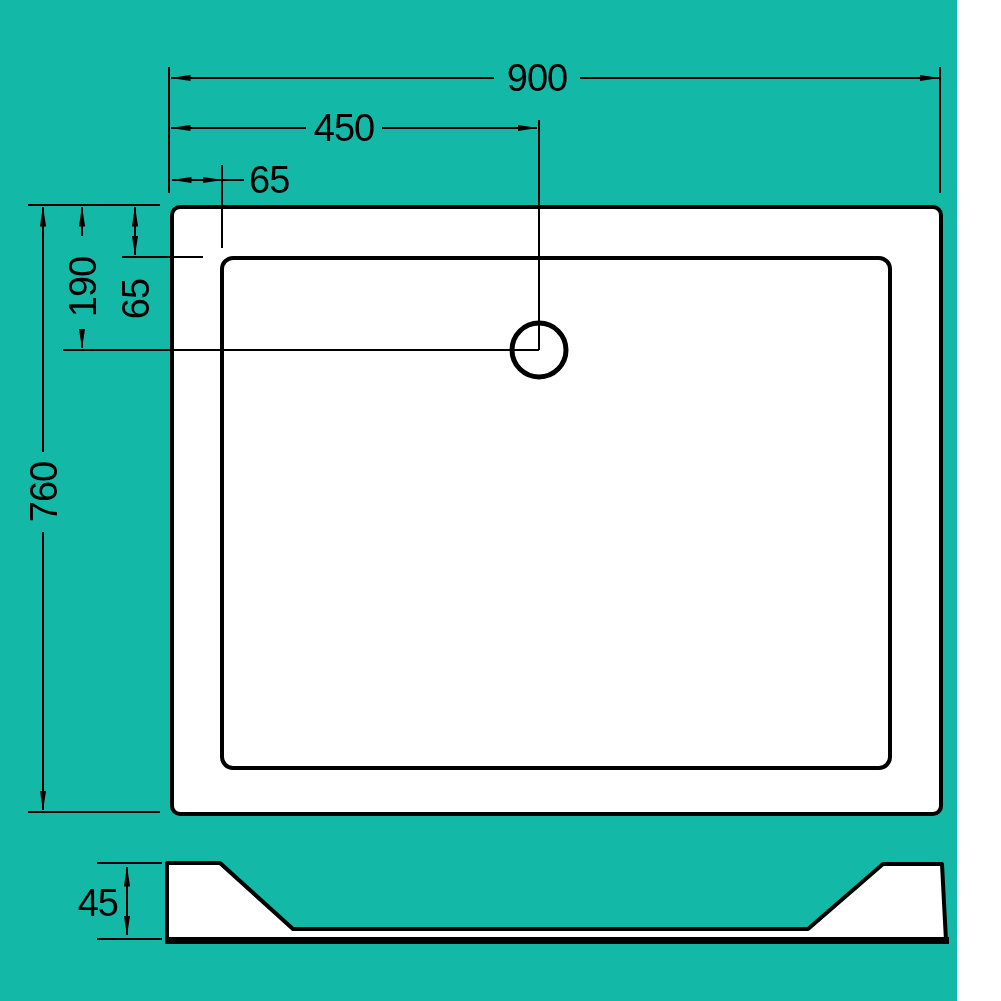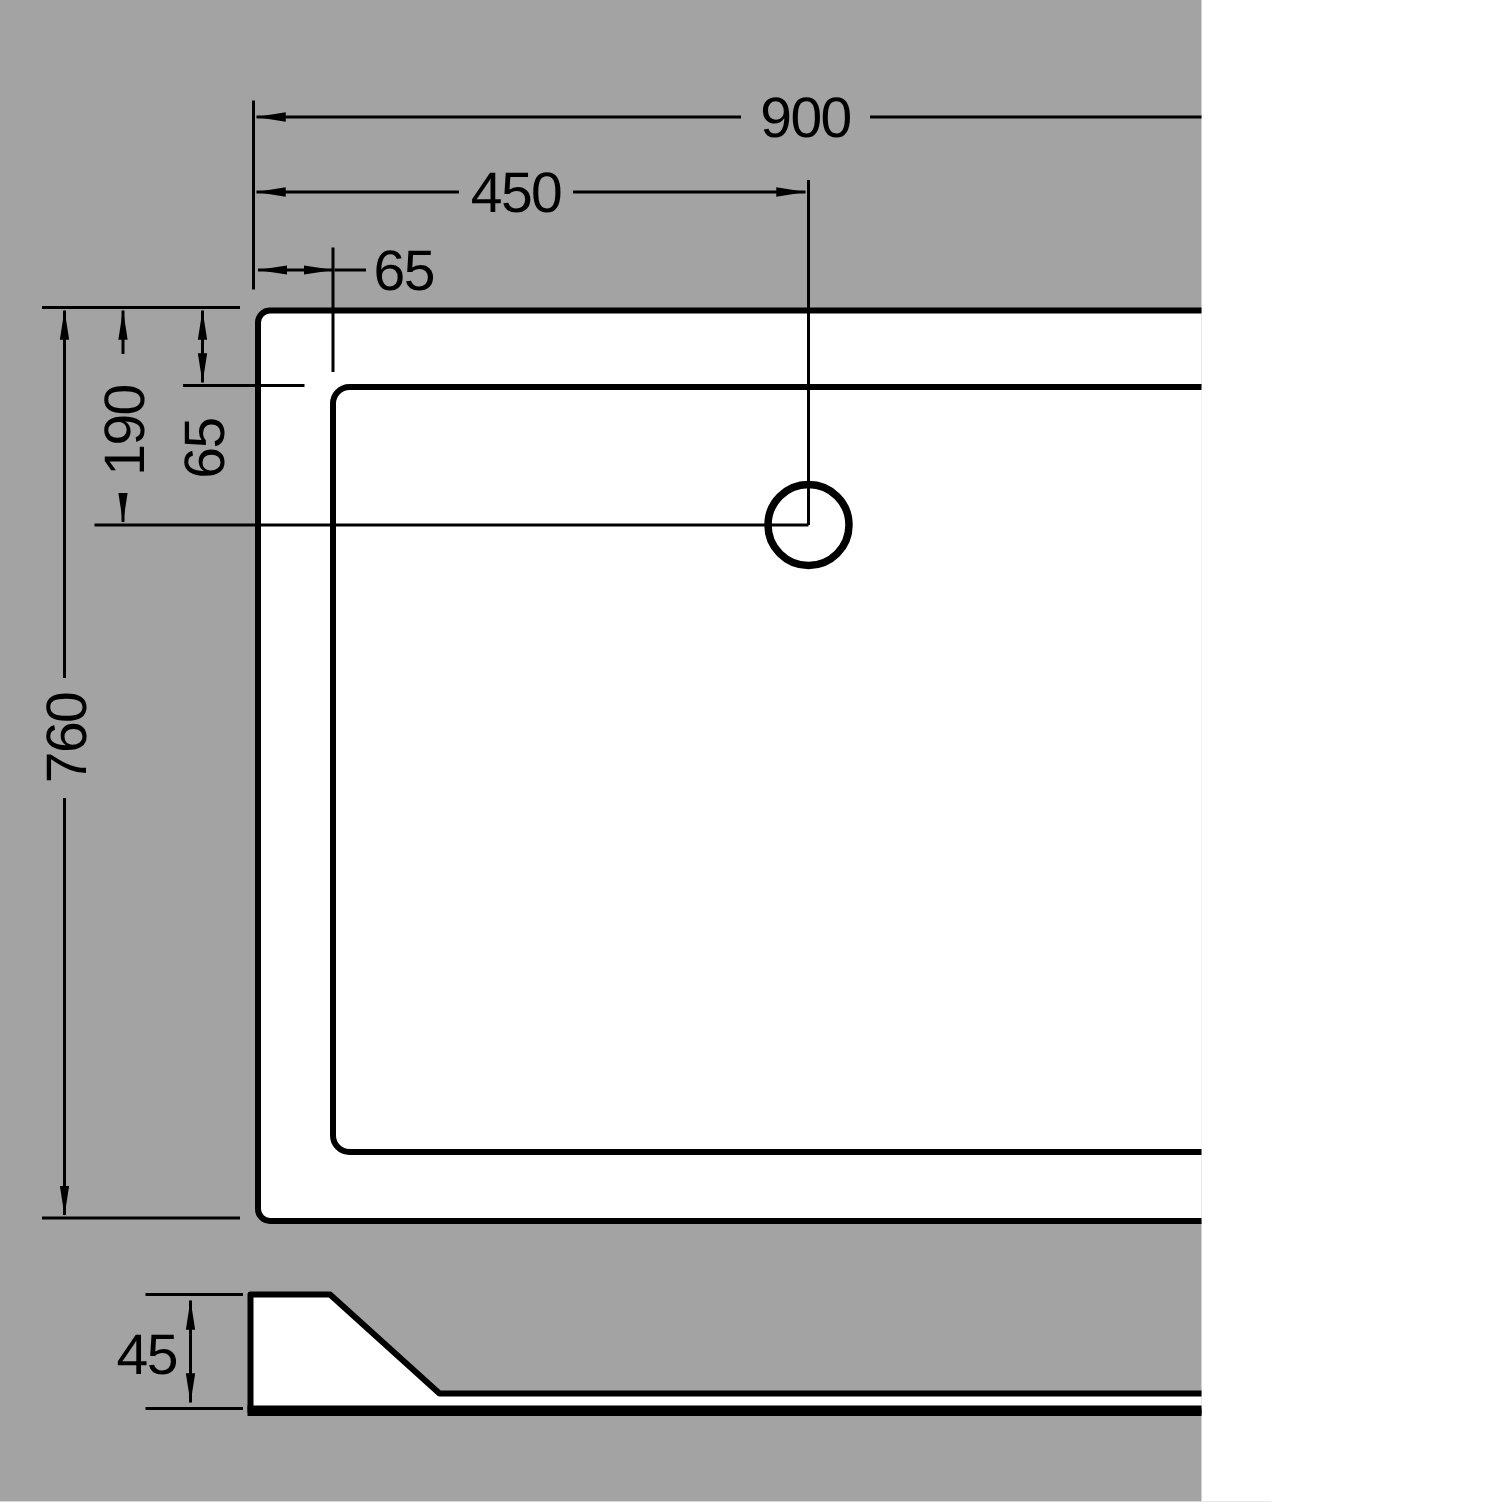--- a/index.html
+++ b/index.html
@@ -2,23 +2,23 @@
 <html><head>
 <meta charset="utf-8">
 <style>
   html, body {
     margin: 0;
     padding: 0;
     background: #ffffff;
   }
   .canvas {
     position: relative;
-    width: 801px;
+    width: 957px;
     height: 1001px;
-    background: #a3a3a3;
+    background: #14b8a6;
     overflow: hidden;
   }
   svg {
     display: block;
   }
   .ln {
     stroke: #000000;
     fill: none;
   }
   .thin  { stroke-width: 2; }

